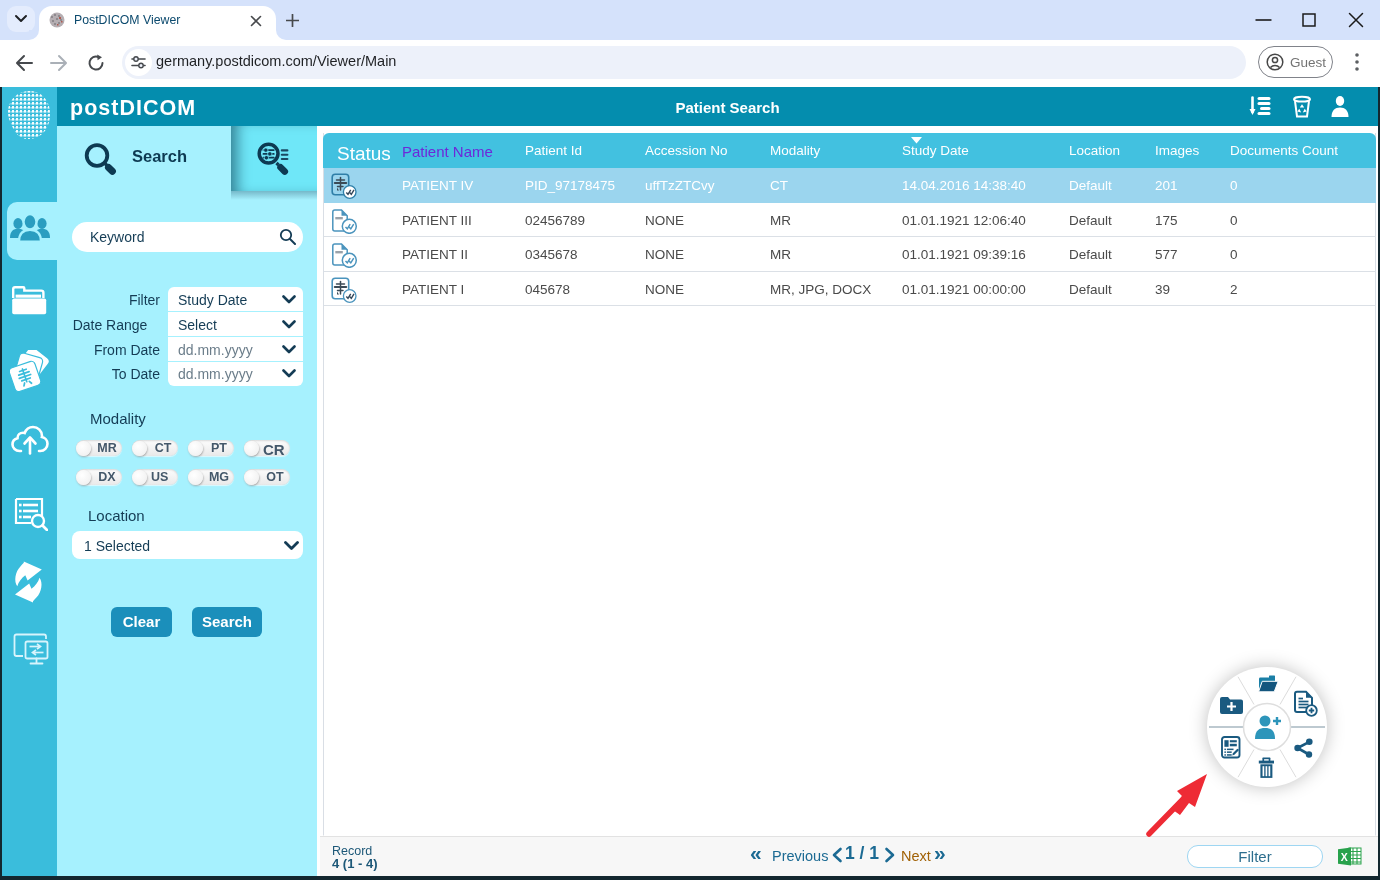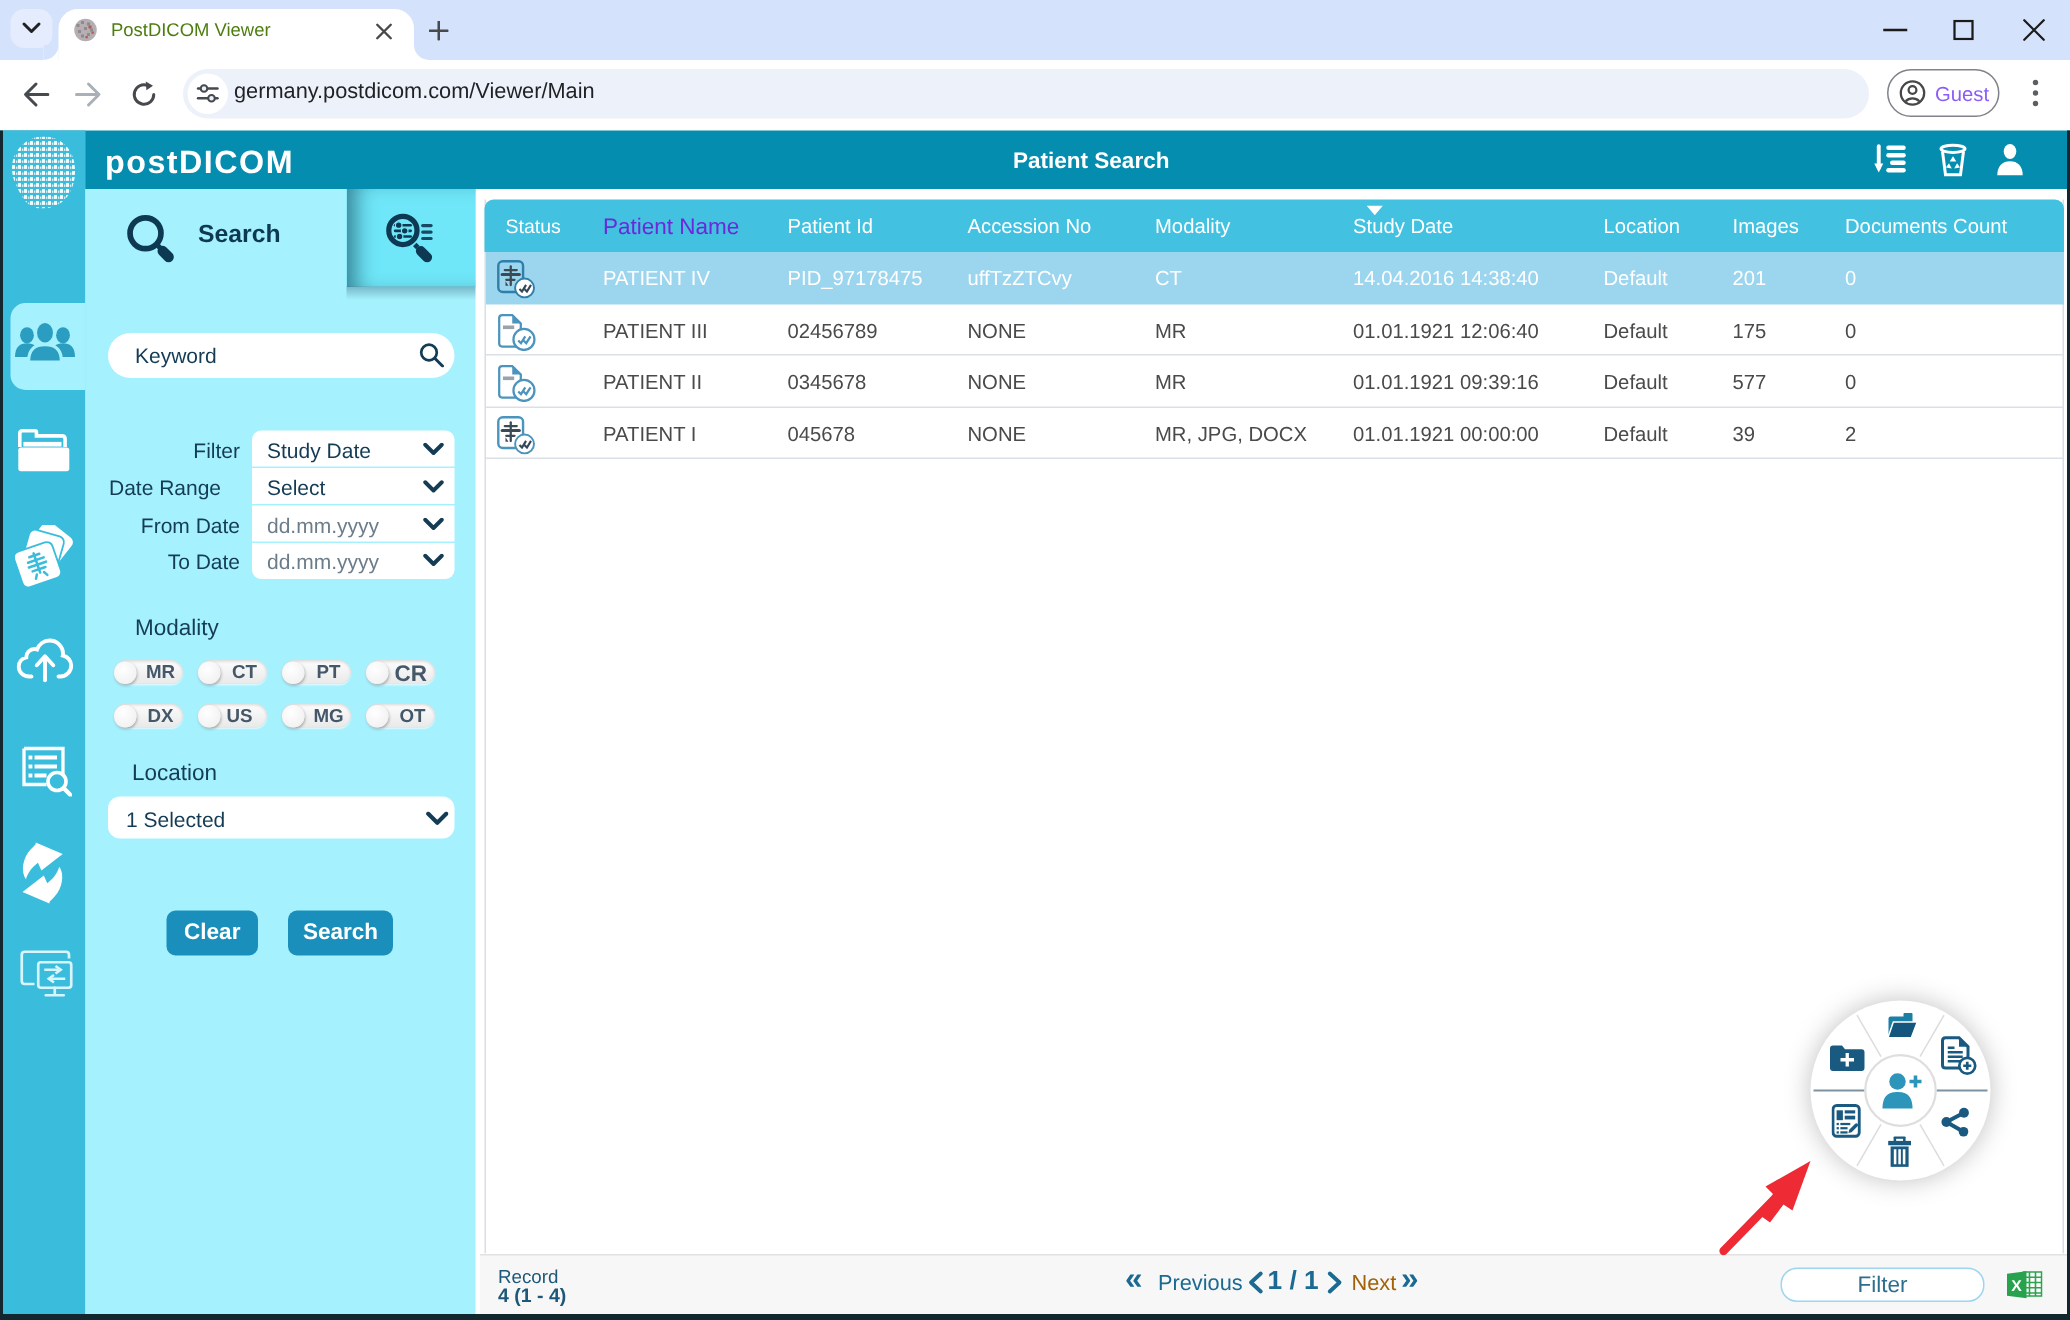--- a/index.html
+++ b/index.html
@@ -35,21 +35,21 @@
       <rect x="11" y="7" width="2" height="2"></rect>
     <rect x="5" y="11" width="2" height="2"></rect>
       <rect x="9" y="10" width="2" height="2"></rect>
   </g>
   <g fill="#b05a50">
     <rect x="10" y="5" width="2" height="2"></rect>
       <rect x="12" y="9" width="1.5" height="1.5"></rect>
       <rect x="8" y="12" width="1.5" height="1.5"></rect>
   </g>
 </svg>
-<div class="abs" style="left:74px;top:13px;font-size:12.3px;color:#4d7c0f;">PostDICOM Viewer</div>
+<div class="abs" style="left:74px;top:13px;font-size:12.3px;color:#0c4a6e;">PostDICOM Viewer</div>
 <svg class="abs" style="left:250px;top:15px;" width="12" height="12" viewBox="0 0 12 12">
     <path d="M1.5 1.5 L10.5 10.5 M10.5 1.5 L1.5 10.5" stroke="#47494c" stroke-width="1.6" stroke-linecap="round"></path>
   </svg>
 
 <svg class="abs" style="left:286px;top:14px;" width="13" height="13" viewBox="0 0 13 13">
     <path d="M6.5 0.5 V12.5 M0.5 6.5 H12.5" stroke="#47494c" stroke-width="1.7" stroke-linecap="round"></path>
   </svg>
 
 <svg class="abs" style="left:1255px;top:18px;" width="17" height="4" viewBox="0 0 17 4">
     <path d="M0.5 2 H16.5" stroke="#1b1b1b" stroke-width="1.6"></path>
@@ -84,21 +84,21 @@
   <circle cx="11" cy="11.5" r="2.2" fill="#edf1fa" stroke="#46494d" stroke-width="1.4"></circle>
 </svg>
 <div class="abs" style="left:156px;top:53px;font-size:14.5px;color:#1f2124;">germany.postdicom.com/Viewer/Main</div>
 
 <div class="abs" style="left:1258px;top:46px;width:75px;height:32px;border-radius:16px;border:1px solid #80838a;background:#fff;"></div>
 <svg class="abs" style="left:1266px;top:53px;" width="18" height="18" viewBox="0 0 18 18">
   <circle cx="9" cy="9" r="7.8" fill="none" stroke="#474747" stroke-width="1.5"></circle>
   <circle cx="9" cy="7" r="2.6" fill="none" stroke="#474747" stroke-width="1.5"></circle>
   <path d="M4.5 14.5 A5.5 4.6 0 0 1 13.5 14.5" fill="none" stroke="#474747" stroke-width="1.5"></path>
 </svg>
-<div class="abs" style="left:1290px;top:55px;font-size:13.5px;color:#8b5cf6;">Guest</div>
+<div class="abs" style="left:1290px;top:55px;font-size:13.5px;color:#737373;">Guest</div>
 
 <svg class="abs" style="left:1354px;top:52px;" width="6" height="20" viewBox="0 0 6 20">
   <circle cx="3" cy="3" r="1.8" fill="#5c5f62"></circle>
     <circle cx="3" cy="10" r="1.8" fill="#5c5f62"></circle>
     <circle cx="3" cy="17" r="1.8" fill="#5c5f62"></circle>
 </svg>
 
 <div class="abs" id="appheader" style="left:0;top:87px;width:1380px;height:39px;background:#048dae;"></div>
 
 <div class="abs" id="logoblock" style="left:2px;top:87px;width:55px;height:53px;background:#3abddc;"></div>
@@ -356,21 +356,21 @@
     <div class="abs" style="left:132px;top:469.5px;width:15px;height:15px;border-radius:50%;background:radial-gradient(circle at 40% 35%,#ffffff,#ededed);box-shadow:0.5px 1px 2px rgba(0,0,0,0.3);"></div>
     <div class="abs" style="left:151px;top:470px;width:24px;text-align:left;font-size:12.5px;font-weight:bold;color:#44586a;">US</div>
     <div class="abs" style="left:188px;top:469px;width:46px;height:16px;border-radius:8px;background:linear-gradient(#fdfdfd,#e9e9e9);box-shadow:inset 0 1px 2px rgba(0,0,0,0.15), 0 1px 1px rgba(255,255,255,0.6);"></div>
     <div class="abs" style="left:188px;top:469.5px;width:15px;height:15px;border-radius:50%;background:radial-gradient(circle at 40% 35%,#ffffff,#ededed);box-shadow:0.5px 1px 2px rgba(0,0,0,0.3);"></div>
     <div class="abs" style="left:207px;top:470px;width:24px;text-align:center;font-size:12.5px;font-weight:bold;color:#44586a;">MG</div>
     <div class="abs" style="left:244px;top:469px;width:46px;height:16px;border-radius:8px;background:linear-gradient(#fdfdfd,#e9e9e9);box-shadow:inset 0 1px 2px rgba(0,0,0,0.15), 0 1px 1px rgba(255,255,255,0.6);"></div>
     <div class="abs" style="left:244px;top:469.5px;width:15px;height:15px;border-radius:50%;background:radial-gradient(circle at 40% 35%,#ffffff,#ededed);box-shadow:0.5px 1px 2px rgba(0,0,0,0.3);"></div>
     <div class="abs" style="left:263px;top:470px;width:24px;text-align:center;font-size:12.5px;font-weight:bold;color:#44586a;">OT</div>
   </div>
 <div>
-    <div class="abs" style="left:337px;top:143px;font-size:13px;color:#ffffff;">Status</div>
+    <div class="abs" style="left:337px;top:143px;font-size:19px;color:#ffffff;">Status</div>
     <div class="abs" style="left:402px;top:143px;font-size:15px;color:#6d28d9;">Patient Name</div>
     <div class="abs" style="left:525px;top:143px;font-size:13.5px;color:#ffffff;">Patient Id</div>
     <div class="abs" style="left:645px;top:143px;font-size:13.5px;color:#ffffff;">Accession No</div>
     <div class="abs" style="left:770px;top:143px;font-size:13.5px;color:#ffffff;">Modality</div>
     <div class="abs" style="left:902px;top:143px;font-size:13.5px;color:#ffffff;">Study Date</div>
     <div class="abs" style="left:1069px;top:143px;font-size:13.5px;color:#ffffff;">Location</div>
     <div class="abs" style="left:1155px;top:143px;font-size:13.5px;color:#ffffff;">Images</div>
     <div class="abs" style="left:1230px;top:143px;font-size:13.5px;color:#ffffff;">Documents Count</div>
     <svg class="abs" style="left:911px;top:137px;" width="11" height="6.5" viewBox="0 0 11 6.5">
       <path d="M0 0 H11 L5.5 6.5 Z" fill="#ffffff"></path>

